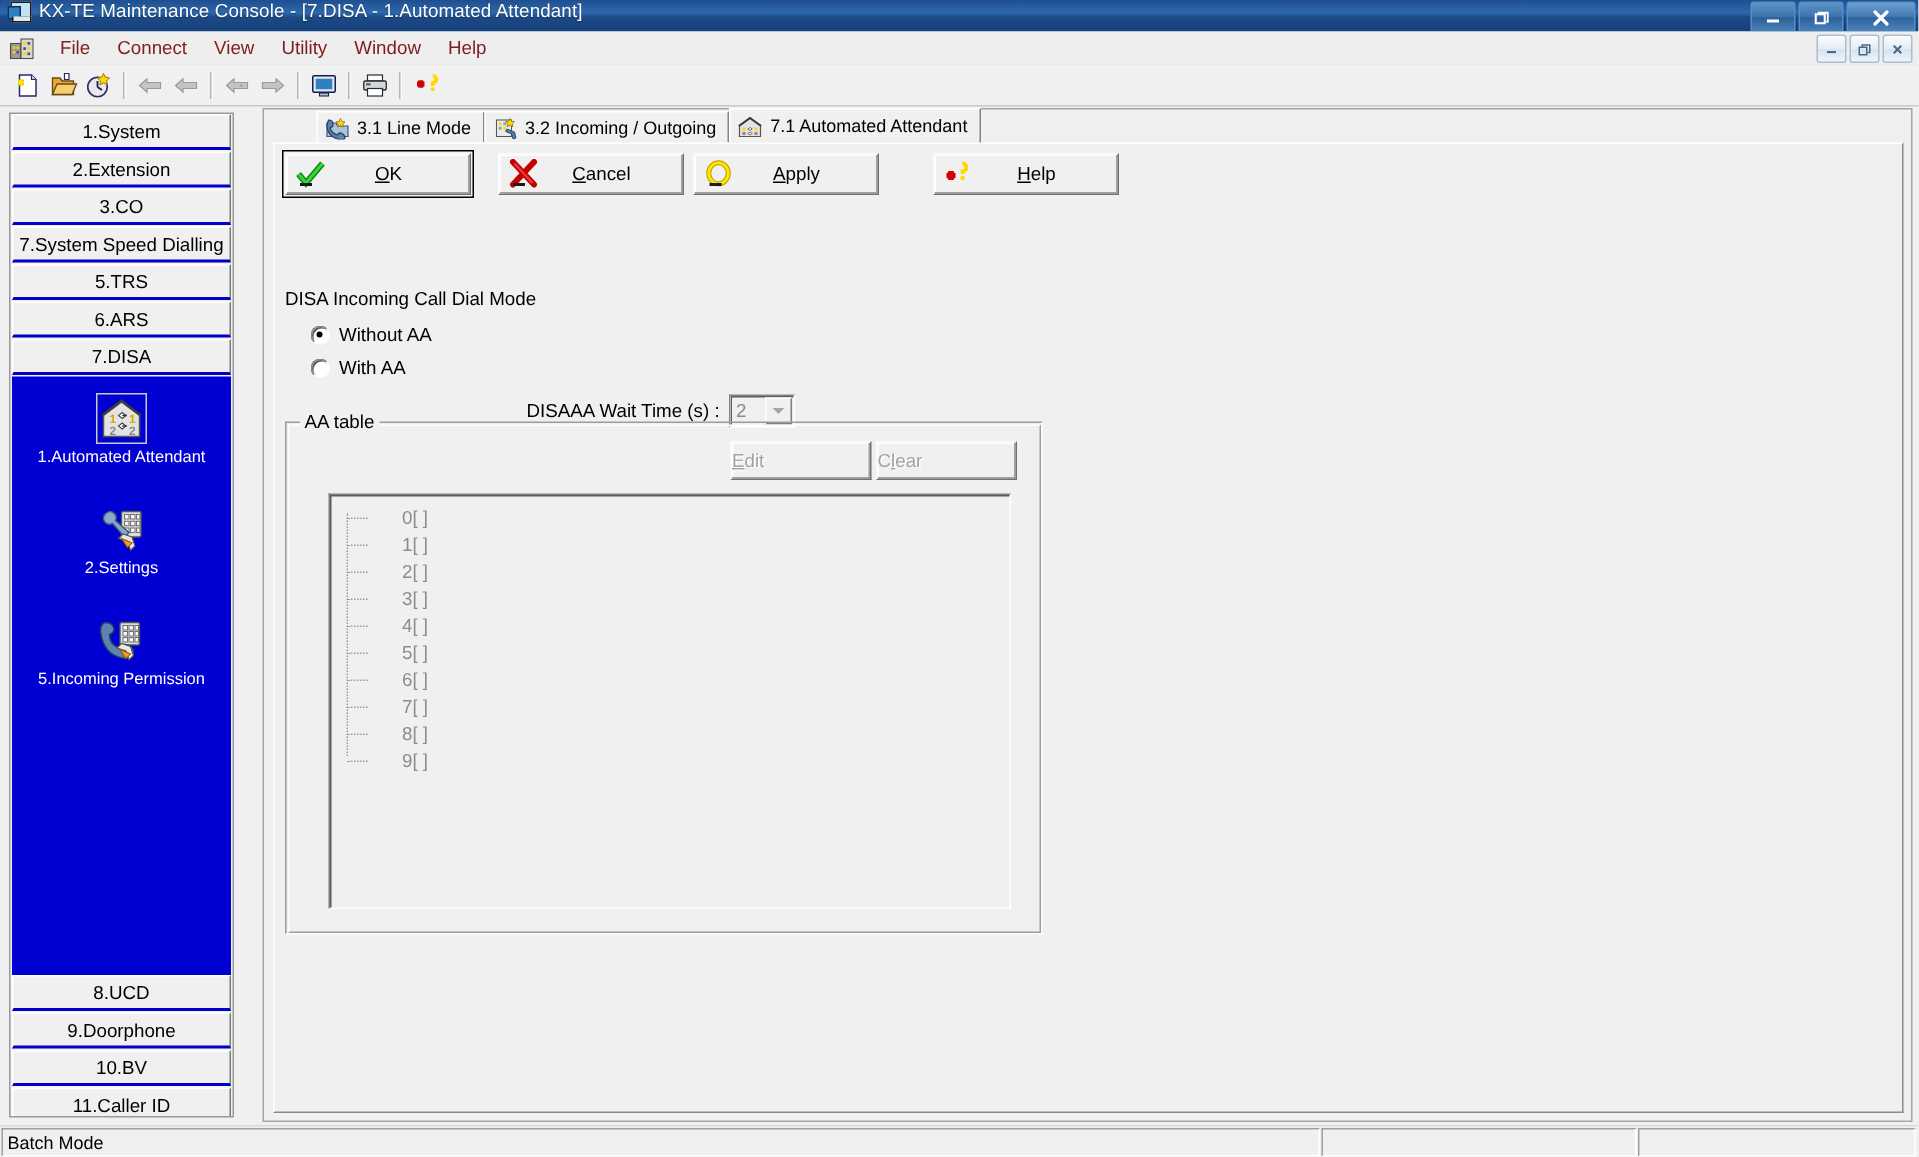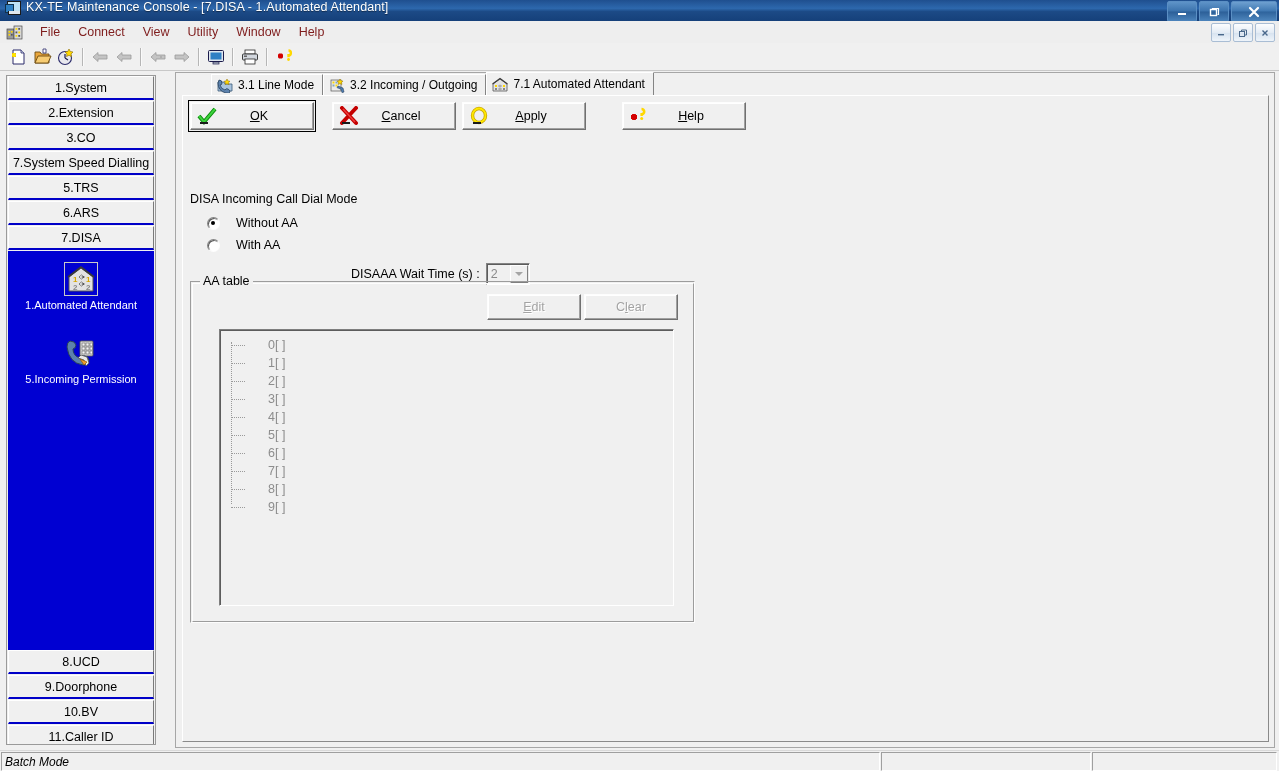--- a/index.html
+++ b/index.html
@@ -192,21 +192,21 @@
     position: absolute; left: 7px; top: 61px; width: 438px; height: 22px;
     background: #f0f0f0;
     border: 1px solid;
     border-color: #9a9a9a #ffffff #ffffff #9a9a9a;
     display: flex; align-items: center; padding-left: 4px;
     font-size: 12.5px;
   }
 
   
   .sec-label { position: absolute; left: 7px; top: 96px; font-size: 12.5px; }
-  .radio-row { position: absolute; display: flex; align-items: center; gap: 16px; font-size: 12.5px; justify-content: flex-end; }
+  .radio-row { position: absolute; display: flex; align-items: center; gap: 6px; font-size: 12.5px; justify-content: flex-end; }
   .radio {
     width: 11px; height: 11px; border-radius: 50%;
     background: #fff;
     border: 1px solid;
     border-color: #848484 #fdfdfd #fdfdfd #848484;
     box-shadow: inset 1px 1px 0 #5a5a5a, inset -1px -1px 0 #ffffff;
     position: relative; flex: none;
   }
   .radio.on::after {
     content: ""; position: absolute; left: 3px; top: 3px;
@@ -253,21 +253,21 @@
   .gb-title {
     position: absolute; left: 9px; top: -8px; background: #f0f0f0;
     padding: 0 3px; font-size: 12.5px; z-index: 2;
   }
   .gb-btn {
     position: absolute; height: 24px; width: 92px;
     background: #f0f0f0;
     border: 1px solid;
     border-color: #fdfdfd #707070 #707070 #fdfdfd;
     box-shadow: inset -1px -1px 0 #a0a0a0, inset 1px 1px 0 #ffffff;
-    display: flex; align-items: center; justify-content: center;
+    display: flex; align-items: center; justify-content: flex-start;
     font-size: 12.5px; color: #a3a3a3; text-shadow: 1px 1px 0 #ffffff;
   }
   .listbox {
     position: absolute; left: 28px; top: 47px; width: 453px; height: 275px;
     background: #f0f0f0;
     border: 1px solid;
     border-color: #7e7e7e #ffffff #ffffff #7e7e7e;
     box-shadow: inset 1px 1px 0 #5c5c5c;
     overflow: hidden;
   }
@@ -291,21 +291,21 @@
   .statusbar {
     position: absolute; left: 0; top: 750px; width: 1279px; height: 21px;
     background: #f0f0f0; display: flex; align-items: stretch;
     border-top: 1px solid #d9d9d9;
   }
   .sb-pane {
     background: #f0f0f0;
     border: 1px solid;
     border-color: #9f9f9f #ffffff #ffffff #9f9f9f;
     display: flex; align-items: center; padding-left: 3px;
-    font-size: 12px; margin: 1px 0 1px 1px; font-style: italic;
+    font-size: 12px; margin: 1px 0 1px 1px;
   }
   .sb-pane.main { flex: 1; }
   .sb-pane.small { width: 205px; }
   .sb-pane.small2 { width: 180px; margin-right: 2px; }
 </style>
 </head>
 <body>
 
 <div id="app">
 
@@ -470,20 +470,42 @@
             <text x="8" y="19" font-size="8" font-family="Liberation Sans, sans-serif" font-weight="bold" fill="#d8a800">1</text>
             <text x="21" y="19" font-size="8" font-family="Liberation Sans, sans-serif" font-weight="bold" fill="#d8a800">1</text>
             <text x="8" y="27" font-size="8" font-family="Liberation Sans, sans-serif" font-weight="bold" fill="#888">2</text>
             <text x="21" y="27" font-size="8" font-family="Liberation Sans, sans-serif" font-weight="bold" fill="#888">2</text>
             <path d="M14 14 l2.5 2 2.5-2 -2.5-2 Z" fill="#fff" stroke="#444" stroke-width=".7"></path>
             <path d="M14 21 l2.5 2 2.5-2 -2.5-2 Z" fill="#fff" stroke="#444" stroke-width=".7"></path>
             <path d="M16.5 14 h3 M16.5 21 h3" stroke="#333" stroke-width="1"></path>
           </svg>
         </div>
         <div class="lbl">1.Automated Attendant</div>
+      </div>
+      <div class="sb-icon-item" style="padding-top:22px">
+        <div class="sb-icon-box">
+          <svg width="32" height="32" viewBox="0 0 32 32">
+            <rect x="16" y="4" width="13" height="17" rx="1" fill="#dcdcdc" stroke="#555" stroke-width=".9"></rect>
+            <g fill="#f5f5f5" stroke="#666" stroke-width=".6">
+              <rect x="18" y="6" width="3" height="3"></rect>
+                <rect x="22" y="6" width="3" height="3"></rect>
+                <rect x="26" y="6" width="2.3" height="3"></rect>
+              <rect x="18" y="10.5" width="3" height="3"></rect>
+                <rect x="22" y="10.5" width="3" height="3"></rect>
+                <rect x="26" y="10.5" width="2.3" height="3"></rect>
+              <rect x="18" y="15" width="3" height="3"></rect>
+                <rect x="22" y="15" width="3" height="3"></rect>
+                <rect x="26" y="15" width="2.3" height="3"></rect>
+            </g>
+            <path d="M6 5 a4 4 0 0 0 4 7 l8 9 3-3 -9-8 a4 4 0 0 0 -6-5 z" fill="#8aa8c8" stroke="#3a5a7a" stroke-width="1"></path>
+            <path d="M14 22 l6 2 2 6 3-3 -2-6 -6-2 z" fill="#e8e8e8" stroke="#555" stroke-width=".8"></path>
+            <path d="M16 22 l4 6 3-3 z" fill="#f0a030" stroke="#9a5a00" stroke-width=".7"></path>
+          </svg>
+        </div>
+        <div class="lbl">2.Settings</div>
       </div>
       <div class="sb-icon-item" style="padding-top:22px">
         <div class="sb-icon-box">
           <svg width="32" height="32" viewBox="0 0 32 32">
             <rect x="15" y="4" width="13" height="15" rx="1" fill="#dcdcdc" stroke="#555" stroke-width=".9"></rect>
             <g fill="#f5f5f5" stroke="#666" stroke-width=".6">
               <rect x="17" y="6" width="3" height="3"></rect>
                 <rect x="21" y="6" width="3" height="3"></rect>
                 <rect x="25" y="6" width="2.3" height="3"></rect>
               <rect x="17" y="10" width="3" height="3"></rect>

